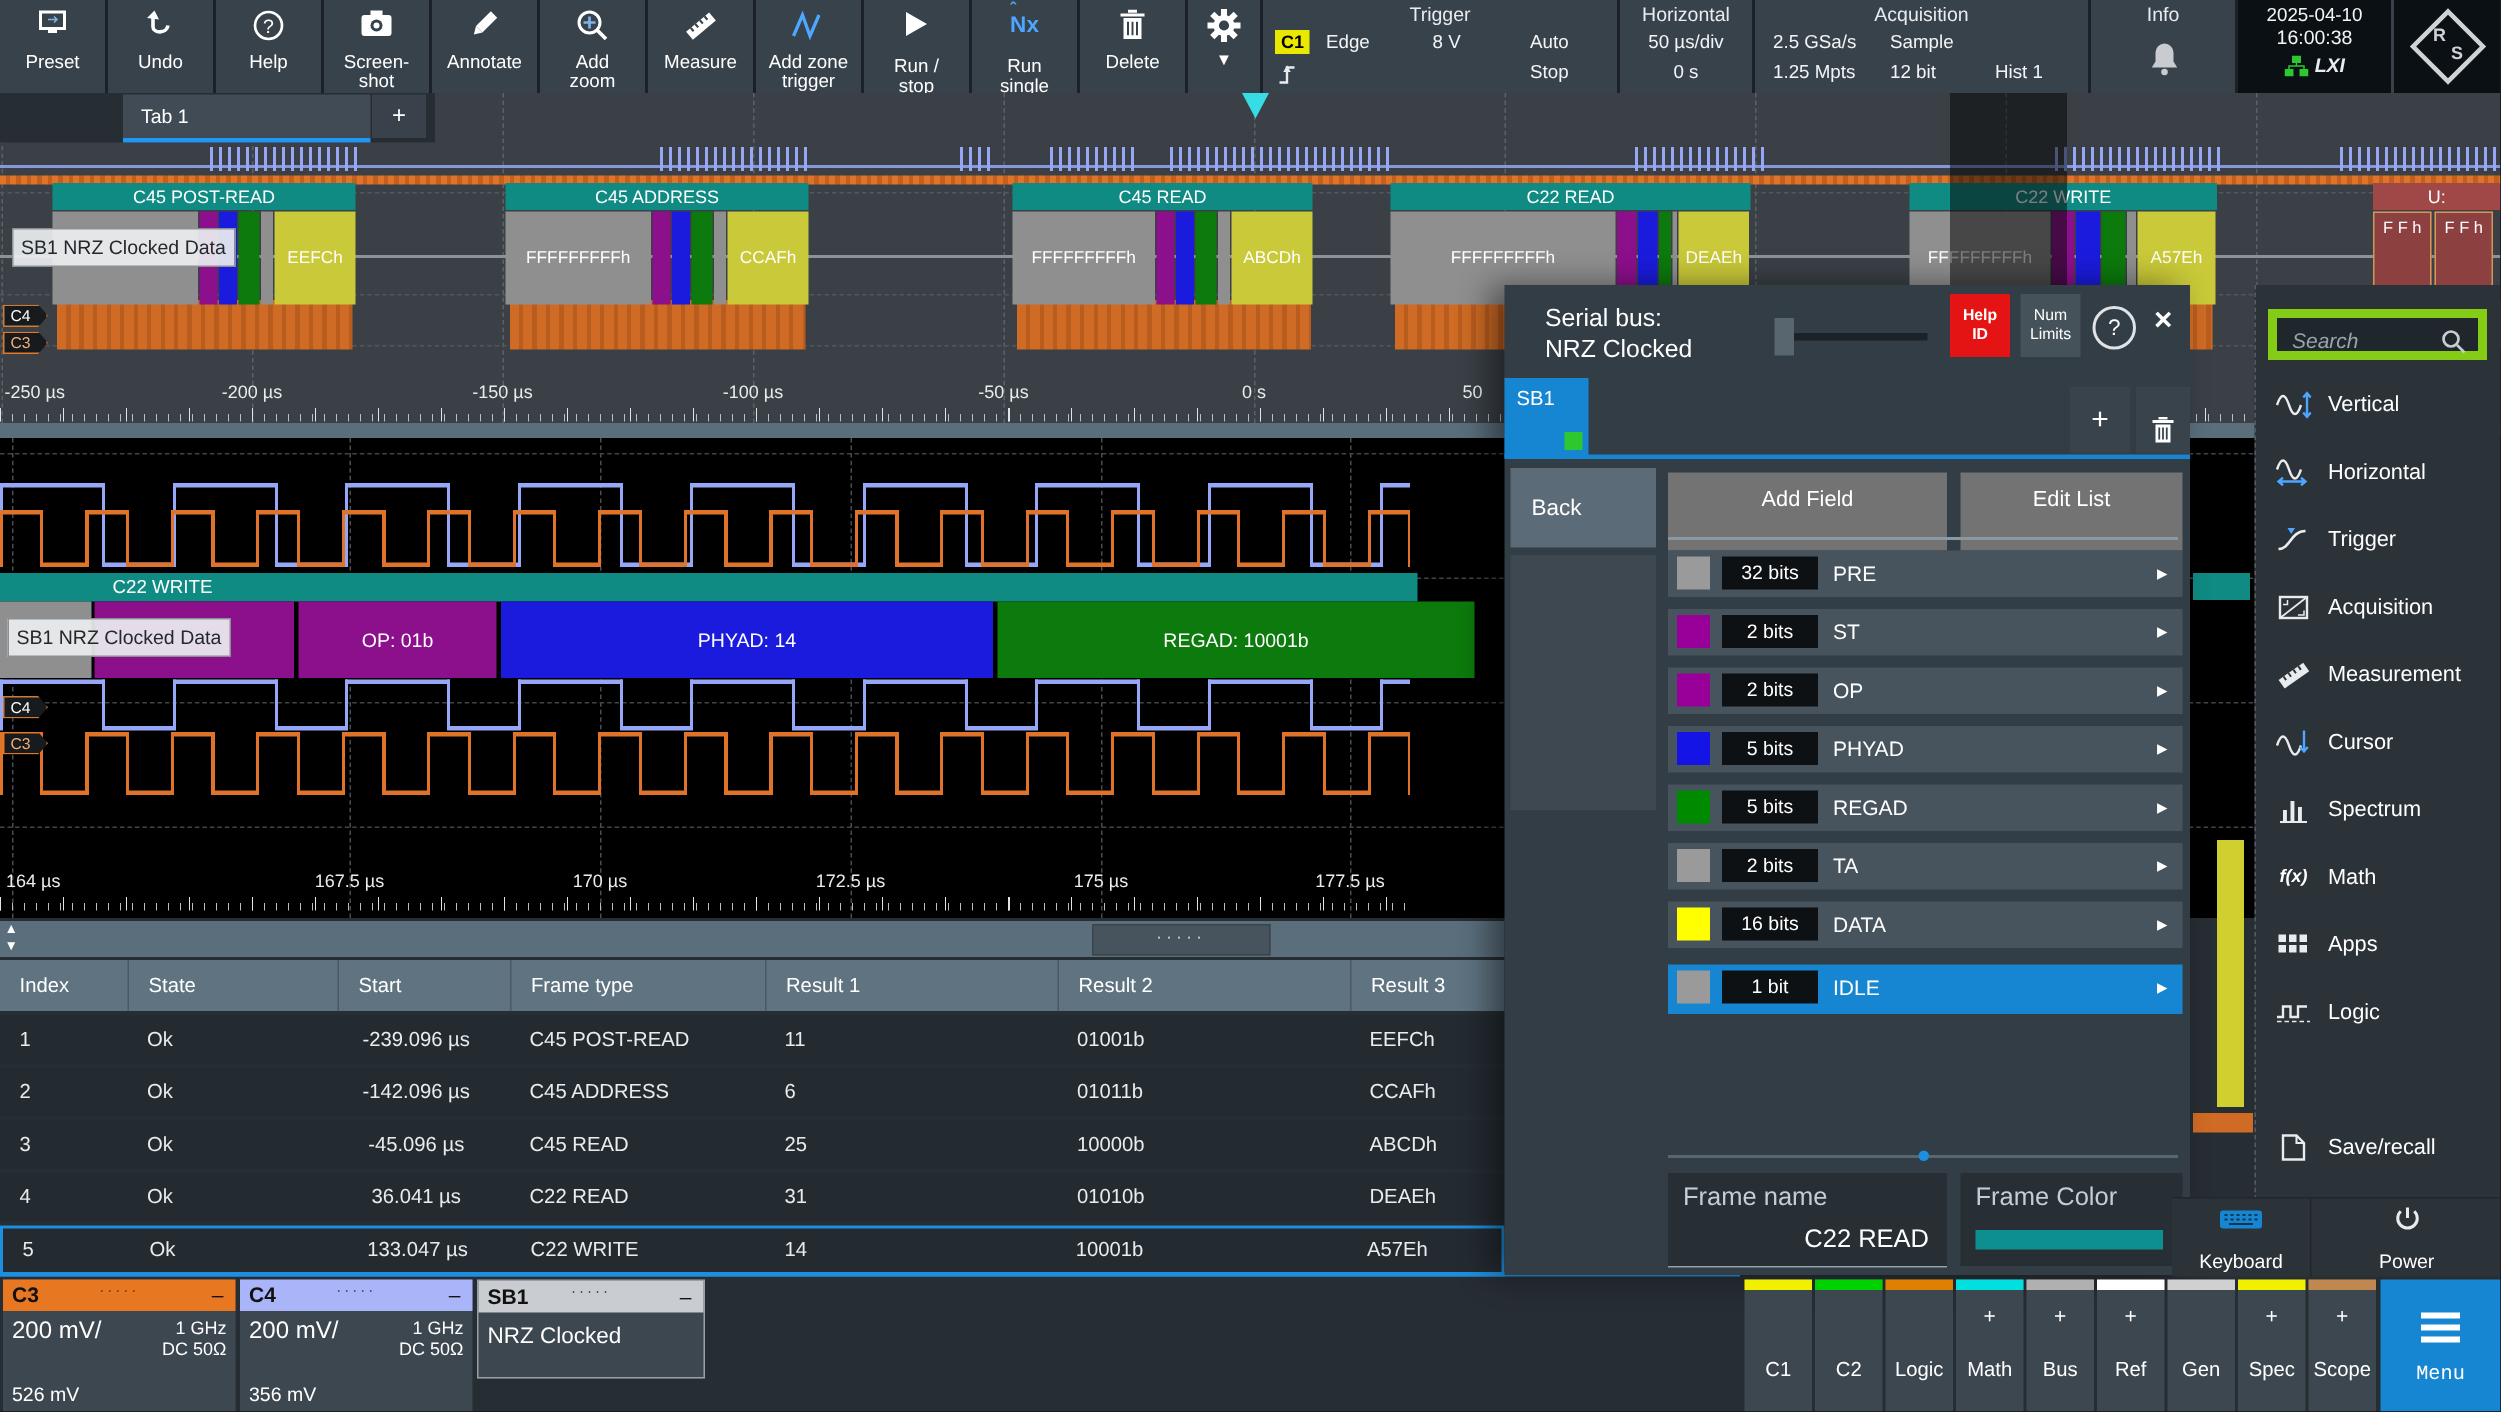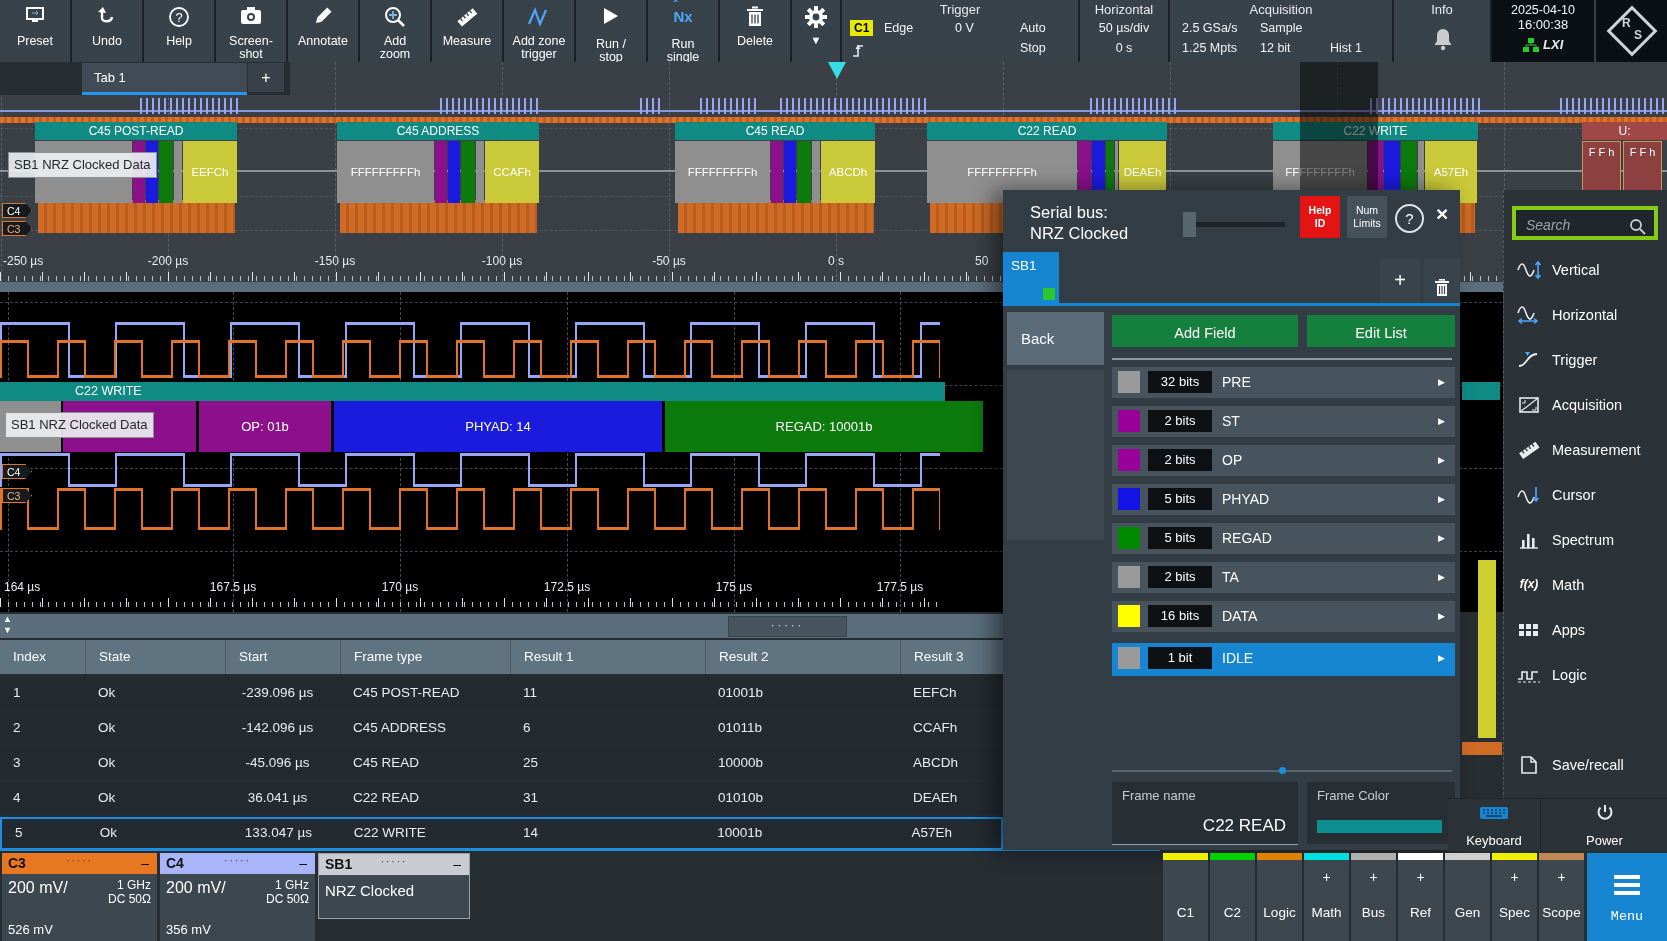--- a/index.html
+++ b/index.html
@@ -93,41 +93,41 @@
   .graybtn{position:absolute;background:#46525a;color:#fff;font-size:10.5px;text-align:center;line-height:13px;padding-top:8px;box-sizing:border-box;cursor:pointer;}
   .qcirc{position:absolute;width:25px;height:25px;border:2px solid #dfe3e6;border-radius:50%;text-align:center;line-height:25px;font-size:15px;cursor:pointer;}
   .closex{position:absolute;font-size:21px;font-weight:bold;cursor:pointer;}
   .sb1tab{position:absolute;left:0px;top:62px;width:56px;height:53px;background:#1786d2;cursor:pointer;}
   .sb1tab .t{position:absolute;left:8px;top:6px;font-size:13.5px;}
   .sb1tab .g{position:absolute;left:40px;top:36px;width:12px;height:12px;background:#2ec82e;}
   .tabbtn{position:absolute;top:68px;width:40px;height:44px;background:#39434b;text-align:center;line-height:44px;font-size:20px;cursor:pointer;}
   .dlgblue{position:absolute;left:0;top:113px;width:457px;height:3px;background:#1786d2;}
   .backbtn{position:absolute;left:4px;top:122px;width:97px;height:53px;background:#5b6b77;font-size:15px;line-height:53px;padding-left:14px;box-sizing:border-box;cursor:pointer;}
   .backpanel{position:absolute;left:4px;top:180px;width:97px;height:170px;background:#3e4850;}
-  .dlgbtn{position:absolute;top:125px;height:32px;background:#15803d;text-align:center;font-size:14.5px;line-height:36px;cursor:pointer;}
+  .dlgbtn{position:absolute;top:125px;height:52px;background:#737373;text-align:center;font-size:14.5px;line-height:36px;cursor:pointer;}
   .fieldsep{position:absolute;left:109px;top:168px;width:340px;height:2px;background:#8b98a2;}
   .frow{position:absolute;left:109px;width:343px;height:31px;background:#47545e;cursor:pointer;}
   .frow.sel{background:#1786d2;height:33px;}
   .frow .sw{position:absolute;left:6px;top:4px;width:22px;height:22px;}
   .frow .bits{position:absolute;left:36px;top:4px;width:64px;height:22px;background:#0d1114;color:#fff;font-size:13px;text-align:center;line-height:22px;}
   .frow .nm{position:absolute;left:110px;top:0;font-size:14px;line-height:31px;}
   .frow .ar{position:absolute;right:10px;top:0;font-size:9px;line-height:31px;color:#fff;}
   .scrline{position:absolute;left:109px;top:580px;width:340px;height:2px;background:#5a666f;}
   .scrdot{position:absolute;left:276px;top:577px;width:7px;height:7px;border-radius:50%;background:#1e8fe0;}
   .fnbox{position:absolute;top:592px;height:62px;background:#272f35;border-bottom:1px solid #95a1aa;}
-  .fnbox .lab{position:absolute;left:10px;top:6px;font-size:13px;color:#c6cdd2;}
+  .fnbox .lab{position:absolute;left:10px;top:6px;font-size:17px;color:#c6cdd2;}
   .fnbox .val{position:absolute;right:12px;bottom:8px;font-size:17px;color:#fff;}
   .colorbar{position:absolute;left:10px;top:38px;width:125px;height:13px;}
 
   
   .gapfrag{position:absolute;z-index:8;}
 
   
   .sidebar{position:absolute;left:1503px;top:190px;width:164px;height:660px;background:#2b3238;z-index:15;border-left:1px dashed #565c63;box-sizing:border-box;}
-  .search{position:absolute;left:8px;top:16px;width:146px;height:34px;background:#1f262c;border:4px solid #84cc16;box-sizing:border-box;cursor:text;}
+  .search{position:absolute;left:8px;top:16px;width:146px;height:34px;background:#1f262c;border:6px solid #84cc16;box-sizing:border-box;cursor:text;}
   .search .ph{position:absolute;left:10px;top:7px;font-size:14px;font-style:italic;color:#9aa4ac;}
   .search .mg{position:absolute;right:8px;top:7px;}
   .sitem{position:absolute;left:0;width:164px;height:45px;cursor:pointer;}
   .sitem.active{background:#46525c;}
   .sitem .si{position:absolute;left:12px;top:12px;width:26px;height:22px;text-align:center;}
   .sitem .sl{position:absolute;left:48px;top:0;font-size:14.5px;line-height:45px;}
   .kbrow{position:absolute;left:1448px;top:798px;width:219px;height:52px;background:#2b3238;border-top:1px solid #20262c;z-index:25;}
   .kbcell{position:absolute;top:0;height:52px;text-align:center;cursor:pointer;}
   .kbcell .kl{position:absolute;bottom:3px;left:0;right:0;font-size:13px;}
 
@@ -250,21 +250,21 @@
             </g>
             <circle cx="13" cy="13" r="3.4" fill="#38424b"></circle>
           </svg></span>
       <div style="color:#fff;font-size:11px;margin-top:2px">▼</div>
     </div>
 
     <div class="infoblk" style="left:842px;width:236px">
       <div class="hd">Trigger</div>
       <span class="c1badge" style="left:8px;top:20px">C1</span>
       <span class="small abs" style="left:42px;top:21px">Edge</span>
-      <span class="small abs" style="left:113px;top:21px">0 V</span>
+      <span class="small abs" style="left:113px;top:21px">8 V</span>
       <span class="small abs" style="left:178px;top:21px">Auto</span>
       <span class="abs" style="left:8px;top:40px"><svg width="16" height="18">
             <path d="M3 15 h5 v-10 h5" fill="none" stroke="#e8ecef" stroke-width="1.6"></path>
             <path d="M5.5 8 L8 3.5 L10.5 8 Z" fill="#e8ecef"></path>
           </svg></span>
       <span class="small abs" style="left:178px;top:41px">Stop</span>
     </div>
 
     <div class="infoblk" style="left:1080px;width:88px;text-align:center">
       <div class="hd">Horizontal</div>

